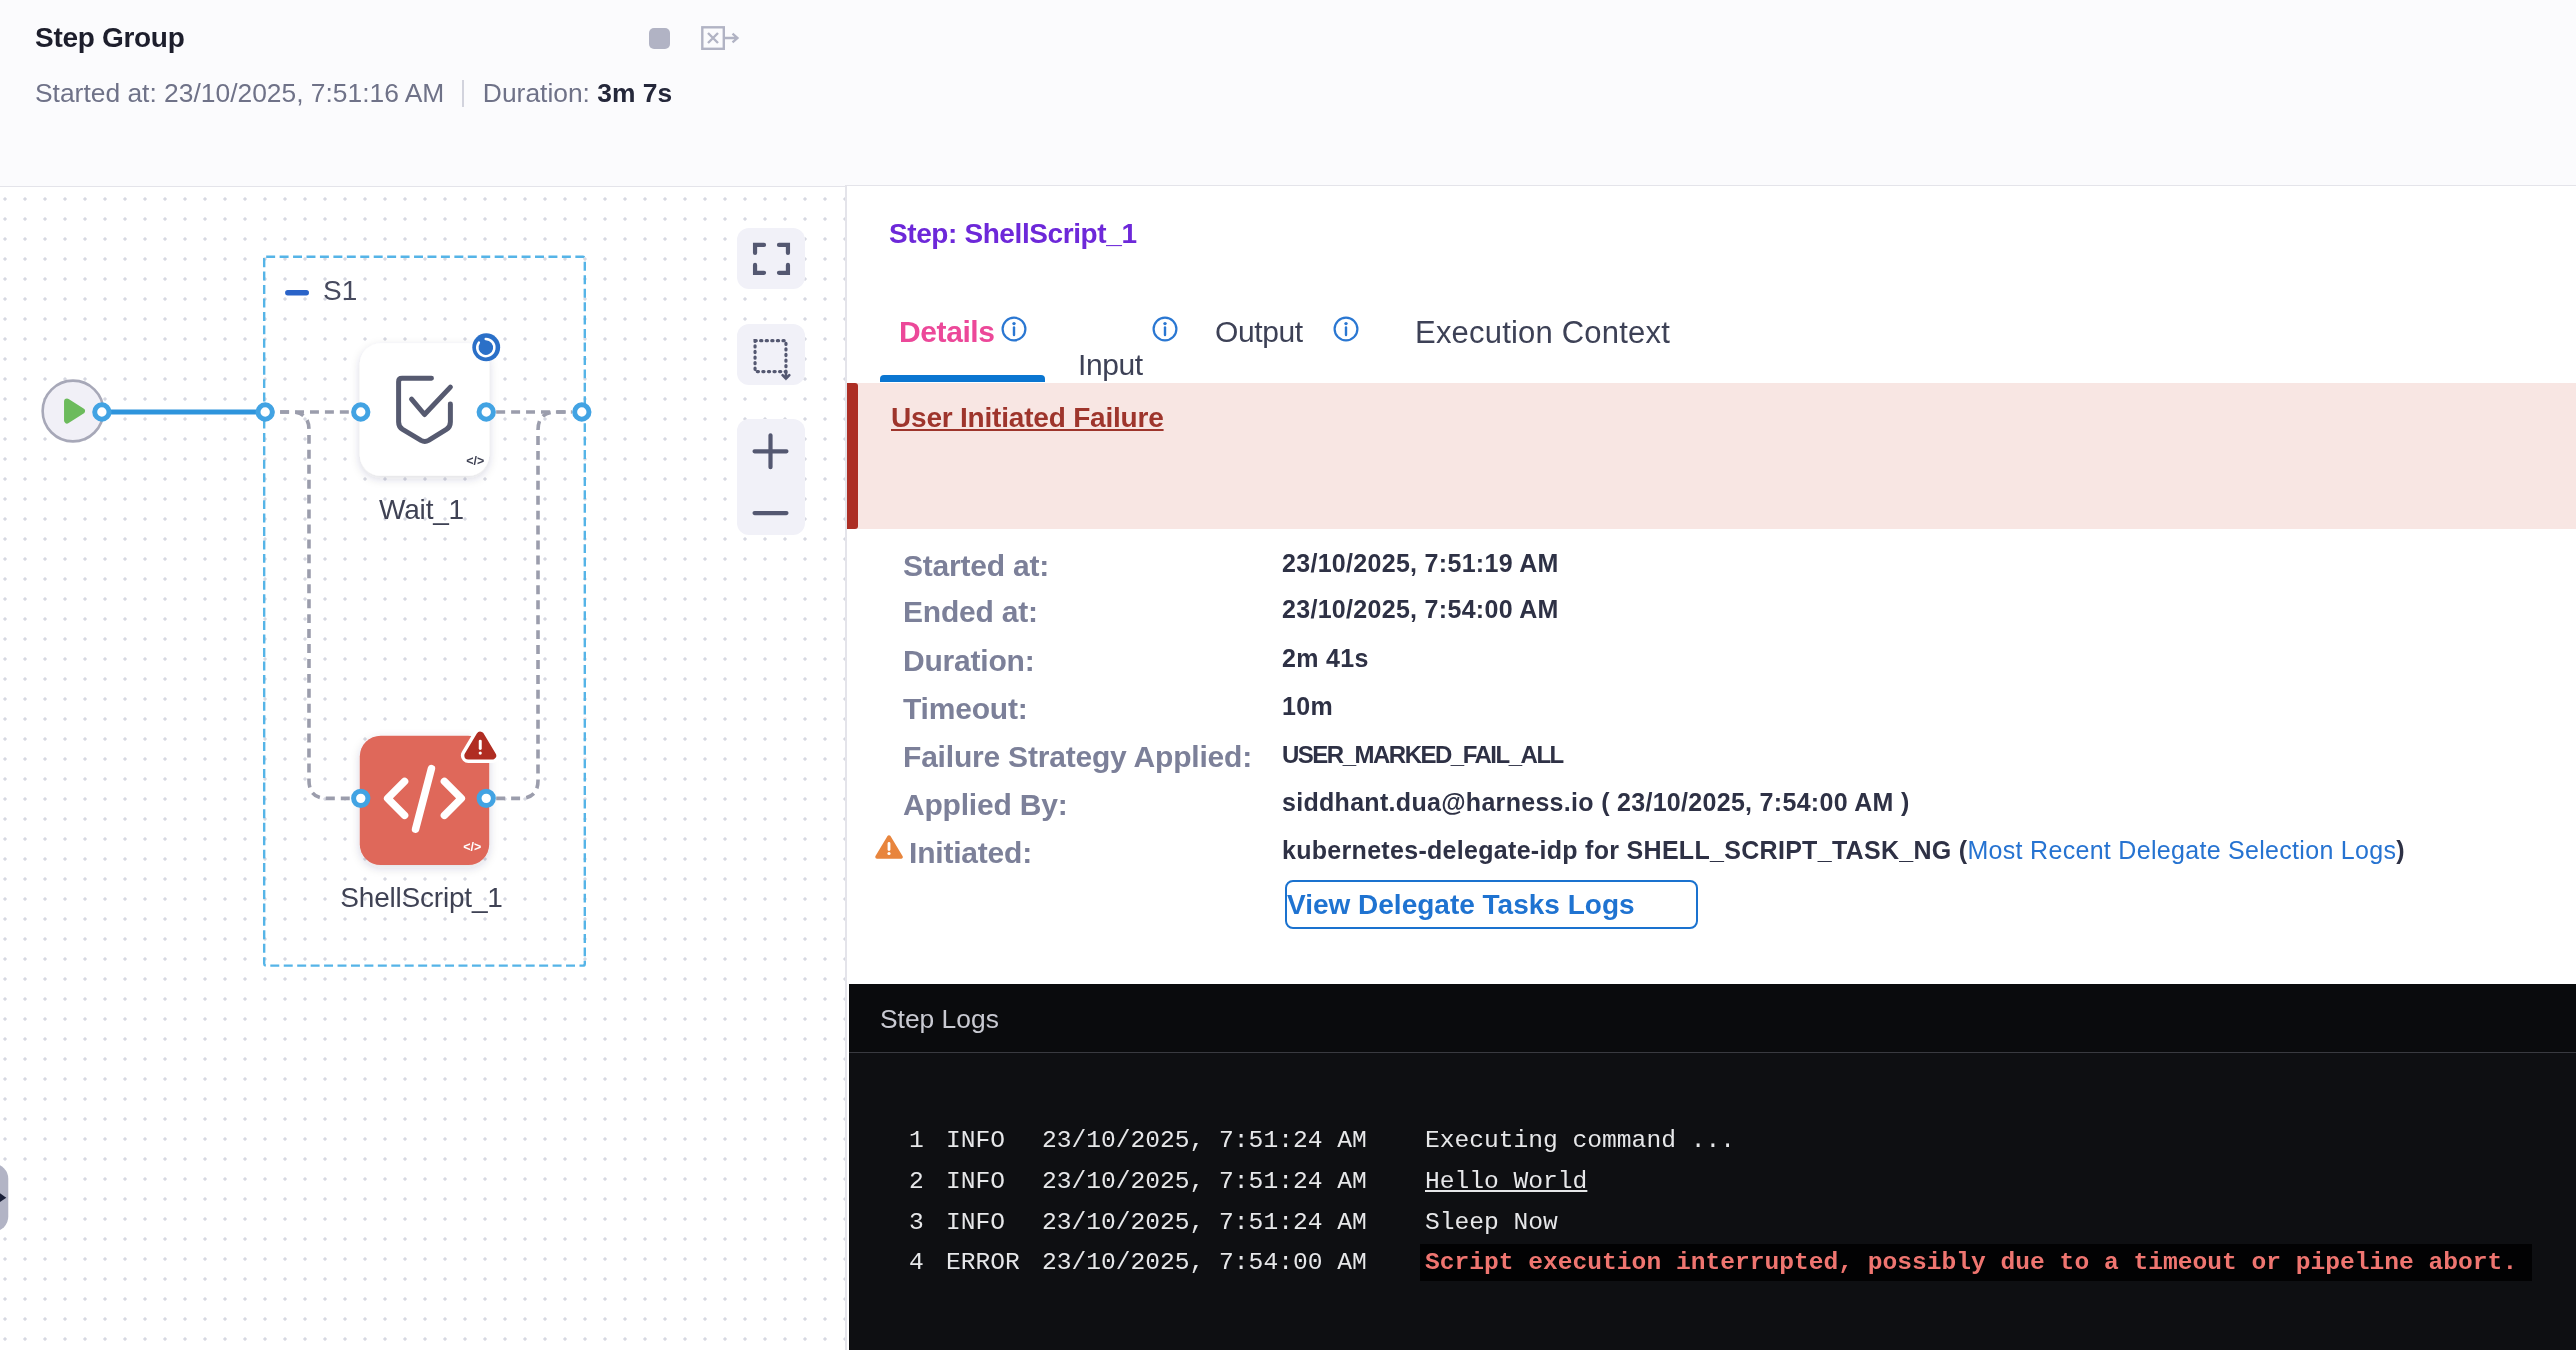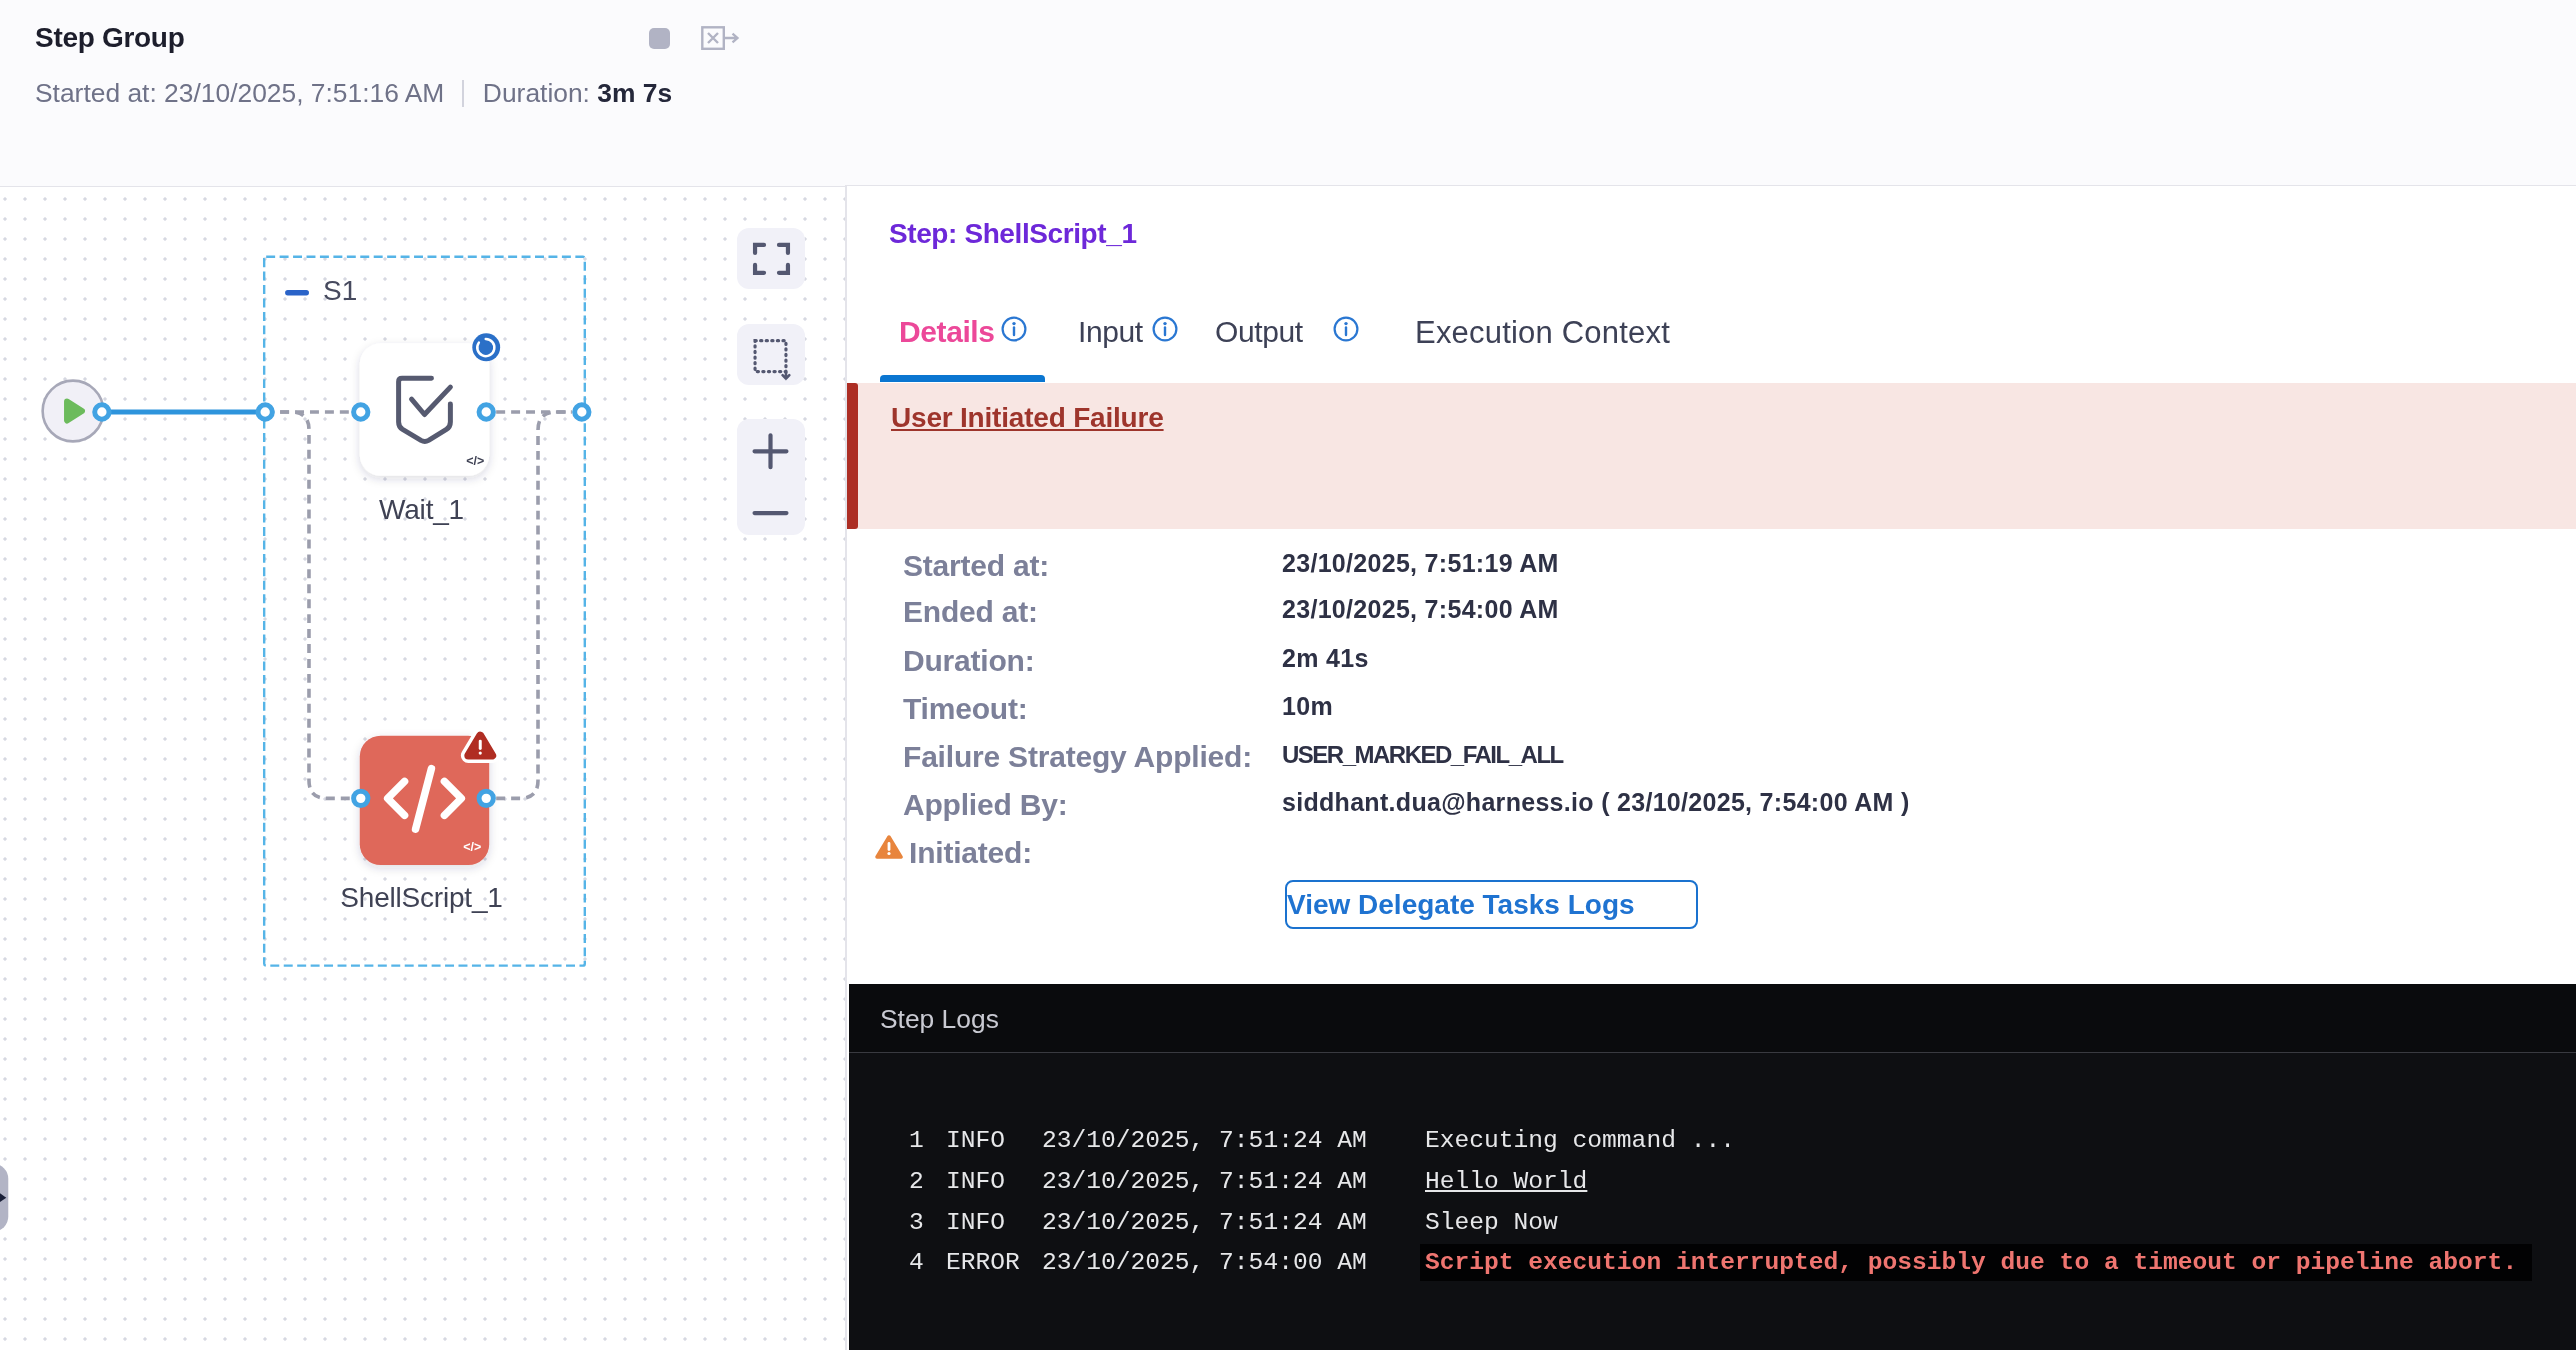--- a/index.html
+++ b/index.html
@@ -166,21 +166,21 @@
 
 <div class="abs" id="rpanel">
   <div class="abs" id="steptitle">Step: ShellScript_1</div>
 
   <div class="abs tab active" style="left:52px;">Details</div>
   <svg class="abs iicon" style="left:154px;" viewBox="0 0 26 26">
       <circle cx="13" cy="13" r="11.4" fill="none" stroke="#2a77d2" stroke-width="2.2"></circle>
       <path d="M13 11.5 V19" stroke="#2a77d2" stroke-width="2.4" stroke-linecap="round"></path>
       <circle cx="13" cy="7.6" r="1.7" fill="#2a77d2"></circle>
     </svg>
-  <div class="abs tab" style="left:231px;">Input</div>
+  <div class="abs tab" style="left:231px;margin-top:33px;">Input</div>
   <svg class="abs iicon" style="left:305px;" viewBox="0 0 26 26">
       <circle cx="13" cy="13" r="11.4" fill="none" stroke="#2a77d2" stroke-width="2.2"></circle>
       <path d="M13 11.5 V19" stroke="#2a77d2" stroke-width="2.4" stroke-linecap="round"></path>
       <circle cx="13" cy="7.6" r="1.7" fill="#2a77d2"></circle>
     </svg>
   <div class="abs tab" style="left:368px;">Output</div>
   <svg class="abs iicon" style="left:486px;" viewBox="0 0 26 26">
       <circle cx="13" cy="13" r="11.4" fill="none" stroke="#2a77d2" stroke-width="2.2"></circle>
       <path d="M13 11.5 V19" stroke="#2a77d2" stroke-width="2.4" stroke-linecap="round"></path>
       <circle cx="13" cy="7.6" r="1.7" fill="#2a77d2"></circle>
@@ -204,20 +204,21 @@
   <div class="abs dlabel" style="top:554px;">Failure Strategy Applied:</div>
   <div class="abs dvalue" style="top:555px;letter-spacing:-1.5px;font-size:24px;">USER_MARKED_FAIL_ALL</div>
   <div class="abs dlabel" style="top:602px;">Applied By:</div>
   <div class="abs dvalue" style="top:602px;">siddhant.dua@harness.io ( 23/10/2025, 7:54:00 AM )</div>
   <svg class="abs" style="left:28px;top:648px;" width="28" height="26" viewBox="0 0 28 26">
     <path d="M14 3 L26 23 H2 Z" fill="#e8853d" stroke="#e8853d" stroke-width="3.5" stroke-linejoin="round"></path>
     <path d="M14 9.5 V15.5" stroke="#ffffff" stroke-width="2.8" stroke-linecap="round"></path>
     <circle cx="14" cy="19.5" r="1.6" fill="#ffffff"></circle>
   </svg>
   <div class="abs dlabel" style="top:650px;left:62px;">Initiated:</div>
+  <div class="abs dvalue" style="top:650px;">kubernetes-delegate-idp for SHELL_SCRIPT_TASK_NG (<a>Most Recent Delegate Selection Logs</a>)</div>
 
   <div class="abs" id="vbtn">View Delegate Tasks Logs</div>
 
   <div class="abs" id="console">
     <div id="chead">
         <span>Step Logs</span>
       </div>
     <div id="redstrip"></div>
     <div class="logline lnum" style="top:143px;">1</div>
     <div class="logline llvl" style="top:143px;">INFO</div>

